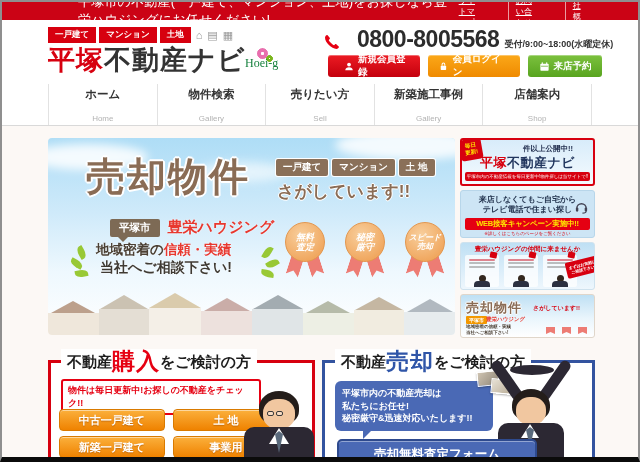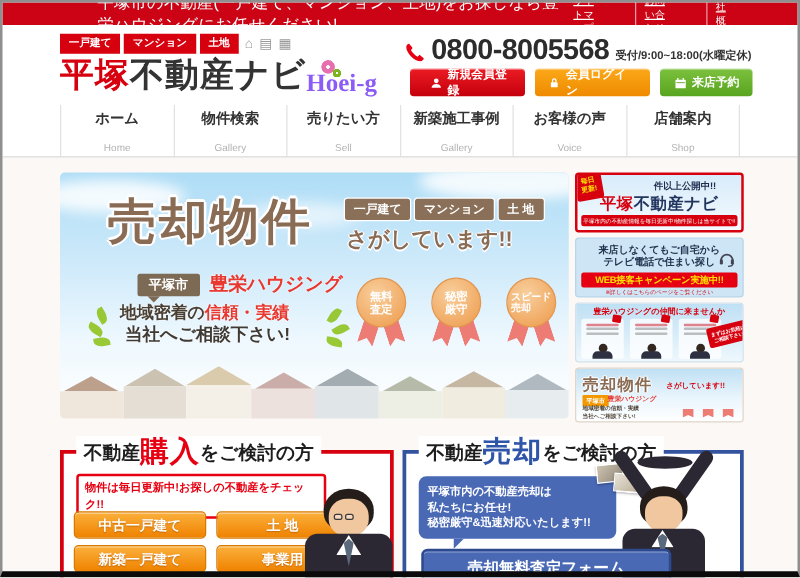--- a/index.html
+++ b/index.html
@@ -14,26 +14,26 @@
   .topbar-links a { color:#fff; font-size:8px; text-decoration:underline; padding:0 7px; cursor:pointer; }
   .topbar-links a + a { border-left:1px solid rgba(255,255,255,.6); }
 
   
   .header { position:absolute; left:2px; right:2px; top:20px; height:64px; background:#fff; }
   .tagrow { position:absolute; left:46px; top:7px; display:flex; align-items:center; gap:3px; }
   .tag-red { background:#d7000f; color:#fff; font-size:8.5px; font-weight:bold; padding:2px 7px; }
   .mini-ico { color:#9a9a9a; font-size:11px; line-height:1; margin-left:2px; }
   .logo { position:absolute; left:46px; top:22px; font-size:27px; font-weight:bold; letter-spacing:1px; white-space:nowrap; }
   .logo .red { color:#d7000f; } .logo .dark { color:#333; }
-  .hoei { position:absolute; left:243px; top:36px; color:#8b5cf6; font-family:"Liberation Serif",serif; font-weight:bold; font-size:20px; }
+  .hoei { position:absolute; left:243px; top:36px; color:#15803d; font-family:"Liberation Serif",serif; font-weight:normal; font-size:12px; }
   .flower { position:absolute; width:11px; height:11px; border-radius:50%; background:radial-gradient(circle at 50% 50%, #fff 0 18%, #e86fae 19% 70%, rgba(232,111,174,0) 71%); }
   .flower.f1 { left:255px; top:28px; } .flower.f2 { left:264px; top:35px; width:7px; height:7px; background:radial-gradient(circle at 50% 50%, #fff 0 18%, #7ab51d 19% 70%, rgba(122,181,29,0) 71%); }
   .phone-wrap { position:absolute; left:322px; top:6px; display:flex; align-items:baseline; gap:5px; white-space:nowrap; }
   .phone-ico { position:relative; top:3px; }
-  .phone-num { font-size:23px; font-weight:bold; color:#2c2c2c; letter-spacing:-.5px; }
+  .phone-num { font-size:23px; font-weight:bold; color:#2c2c2c; letter-spacing:-.5px;margin-left:12px; }
   .phone-hours { font-size:9px; color:#333; font-weight:bold; }
   .hbtns { position:absolute; left:326px; top:35px; display:flex; gap:8px; }
   .hbtn { height:22px; border-radius:3px; color:#fff; font-size:9.5px; font-weight:bold; display:flex; align-items:center; justify-content:center; gap:4px; padding:0 10px; cursor:pointer; box-shadow:inset 0 1px 0 rgba(255,255,255,.35); }
   .hbtn.register { width:92px; background:linear-gradient(#ec1b23,#c4000d);padding-left:16px; }
   .hbtn.login { width:92px; background:linear-gradient(#fba819,#ef8a00); }
   .hbtn.reserve { width:74px; background:linear-gradient(#7cc13e,#58a41f); }
 
   
   .nav { position:absolute; left:2px; right:2px; top:84px; height:42px; background:#fff; display:flex; padding:0 46px; border-bottom:1px solid #d9d9d9; }
   .nav-item { flex:1; display:flex; flex-direction:column; align-items:center; justify-content:center; border-left:1px solid #e2e2e2; cursor:pointer; }
@@ -57,21 +57,21 @@
   .hero-line1 { position:absolute; left:48px; top:103px; font-size:13.5px; font-weight:bold; color:#4a3f33; text-shadow:0 0 2px #fff; }
   .hero-line1 .accent { color:#e8382f; }
   .hero-line2 { position:absolute; left:52px; top:121px; font-size:14px; font-weight:bold; color:#3f3a33; text-shadow:0 0 2px #fff; }
   .leaf { position:absolute; width:7px; height:13px; background:#8fc31f; border-radius:60% 0 60% 0; opacity:.9; }
   .laurel-l .leaf1{ left:30px; top:108px; transform:rotate(-30deg);} .laurel-l .leaf2{ left:25px; top:119px; transform:rotate(-60deg);} .laurel-l .leaf3{ left:30px; top:129px; transform:rotate(-100deg);}
   .laurel-r .leaf1{ left:216px; top:108px; transform:rotate(30deg);} .laurel-r .leaf2{ left:221px; top:119px; transform:rotate(60deg);} .laurel-r .leaf3{ left:216px; top:129px; transform:rotate(100deg);}
   .medals { position:absolute; left:236px; top:84px; display:flex; gap:18px; }
   .medal { position:relative; width:42px; height:58px; }
   .medal .rib { position:absolute; top:30px; width:13px; height:24px; background:#ed7c74; clip-path:polygon(0 0,100% 0,100% 100%,50% 78%,0 100%); }
   .medal .rib.l { left:5px; transform:rotate(18deg); } .medal .rib.r { right:5px; transform:rotate(-18deg); }
-  .medal .disc { position:absolute; left:1px; top:0; width:40px; height:40px; border-radius:50%; background:radial-gradient(circle at 40% 32%, #f8cf9d, #f0a75f 75%); border:1px solid #e2964e; display:flex; align-items:center; justify-content:center; color:#fff; font-size:9px; font-weight:bold; white-space:pre-line; line-height:1.15; }
+  .medal .disc { position:absolute; left:1px; top:0; width:40px; height:40px; border-radius:50%; background:radial-gradient(circle at 40% 32%, #f8cf9d, #f0a75f 75%); border:1px solid #e2964e; display:flex; align-items:center; justify-content:center; color:#fff; font-size:9px; font-weight:bold; text-align:center; white-space:pre-line; line-height:1.15;font-style:italic; }
   .medal.wide .disc { font-size:8px; }
   .houses { position:absolute; left:0; right:0; bottom:0; height:42px; display:flex; align-items:flex-end; opacity:.95; }
   .house { position:relative; flex:1; }
   .house .body { width:100%; }
   .house .roof { width:0; border-left:solid transparent; border-right:solid transparent; margin:0 auto; }
 
   
   .sb { position:absolute; left:460px; width:135px; border-radius:3px; overflow:hidden; }
   .sb1 { top:138px; height:48px; background:linear-gradient(#d8ecfa,#f4fafe); border:2px solid #d7000f; }
   .sb1-badge { position:absolute; left:-2px; top:-2px; width:22px; height:22px; background:#d7000f; color:#ffe100; font-size:5.5px; font-weight:bold; display:flex; align-items:center; justify-content:center; text-align:center; white-space:pre-line; transform:rotate(-10deg); border-radius:3px; line-height:1.2; }
@@ -222,24 +222,20 @@
       </div>
     <div class="nav-item">
         <span class="nav-label">売りたい方</span>
         <span class="nav-sub">Sell</span>
       </div>
     <div class="nav-item">
         <span class="nav-label">新築施工事例</span>
         <span class="nav-sub">Gallery</span>
       </div>
     <div class="nav-item">
-        <span class="nav-label">お客様の声</span>
-        <span class="nav-sub">Voice</span>
-      </div>
-    <div class="nav-item">
         <span class="nav-label">店舗案内</span>
         <span class="nav-sub">Shop</span>
       </div>
   </div>
 
   <div class="hero">
     <div class="cloud c1"></div>
     <div class="cloud c2"></div>
     <div class="cloud c3"></div>
     <div class="houses">

